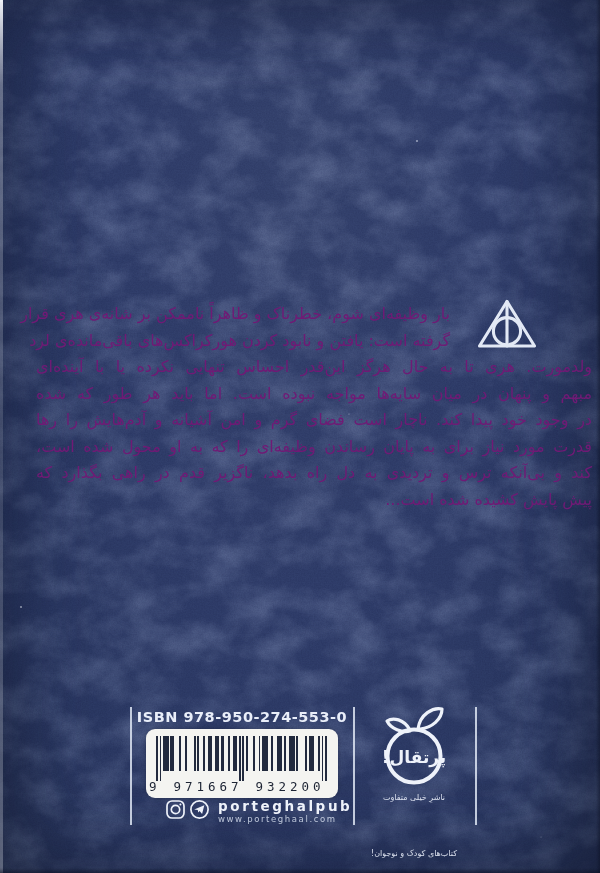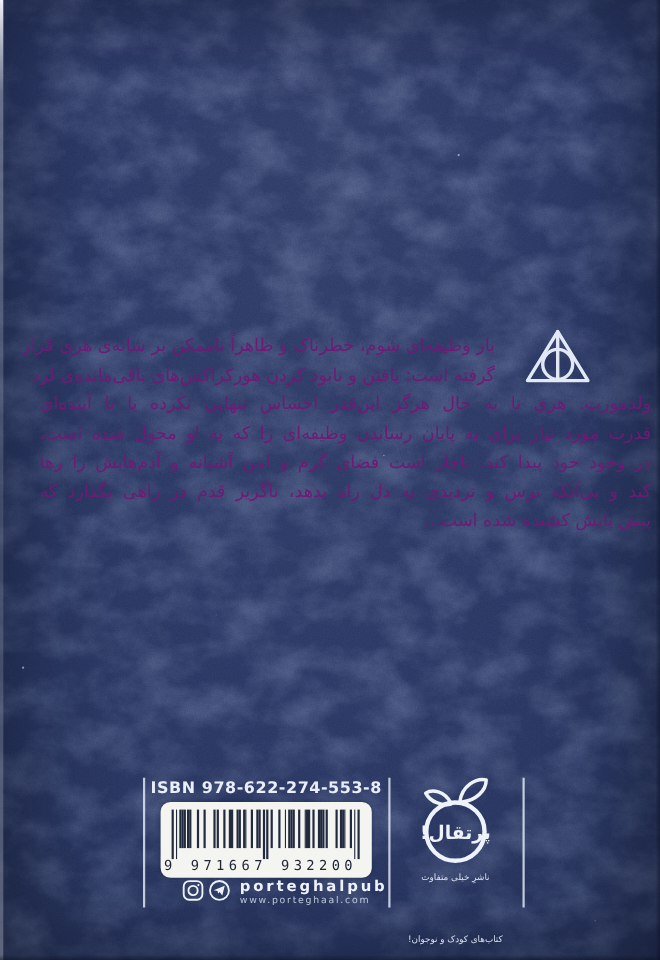--- a/index.html
+++ b/index.html
@@ -90,31 +90,32 @@
       <circle cx="30" cy="32.2" r="13.6"></circle>
       <line x1="30" y1="2.5" x2="30" y2="47"></line>
     </g>
   </svg>
 </div>
 
 <div class="synopsis" data-name="synopsis">
   <div class="syn-line wrap-icon" data-name="synopsis-line">بار وظیفه‌ای شوم، خطرناک و ظاهراً ناممکن بر شانه‌ی هری قرار</div>
   <div class="syn-line wrap-icon" data-name="synopsis-line">گرفته است: یافتن و نابود کردن هورکراکس‌های باقی‌مانده‌ی لرد</div>
   <div class="syn-line" data-name="synopsis-line">ولدمورت. هری تا به حال هرگز این‌قدر احساس تنهایی نکرده یا با آینده‌ای</div>
+  <div class="syn-line" data-name="synopsis-line">مبهم و پنهان در میان سایه‌ها مواجه نبوده است. اما باید هر طور که شده</div>
+  <div class="syn-line" data-name="synopsis-line">در وجود خود پیدا کند. ناچار است فضای گرم و امن آشیانه و آدم‌هایش را رها</div>
   <div class="syn-line" data-name="synopsis-line">قدرت مورد نیاز برای به پایان رساندن وظیفه‌ای را که به او محول شده است،</div>
-  <div class="syn-line" data-name="synopsis-line">در وجود خود پیدا کند. ناچار است فضای گرم و امن آشیانه و آدم‌هایش را رها</div>
   <div class="syn-line" data-name="synopsis-line">کند و بی‌آنکه ترس و تردیدی به دل راه بدهد، ناگزیر قدم در راهی بگذارد که</div>
   <div class="syn-line last" data-name="synopsis-line">پیش پایش کشیده شده است...</div>
 </div>
 
 <div class="rule rule-l" data-name="footer-divider-left"></div>
 <div class="rule rule-m" data-name="footer-divider-middle"></div>
 <div class="rule rule-r" data-name="footer-divider-right"></div>
 
-<div class="isbn" data-name="isbn-label">ISBN 978-622-274-553-8</div>
+<div class="isbn" data-name="isbn-label">ISBN 978-950-274-553-0</div>
 <div class="barcode-box" data-name="barcode">
   <div class="bars" data-name="barcode-bars">
       <div class="bar" style="left: 0px; width: 1.86px; height: 45px;"></div>
       <div class="bar" style="left: 3.6px; width: 1.86px; height: 45px;"></div>
       <div class="bar" style="left: 7.2px; width: 1.86px; height: 35px;"></div>
       <div class="bar" style="left: 9px; width: 1.86px; height: 35px;"></div>
       <div class="bar" style="left: 10.8px; width: 1.86px; height: 35px;"></div>
       <div class="bar" style="left: 14.4px; width: 1.86px; height: 35px;"></div>
       <div class="bar" style="left: 16.2px; width: 1.86px; height: 35px;"></div>
       <div class="bar" style="left: 23.4px; width: 1.86px; height: 35px;"></div>

